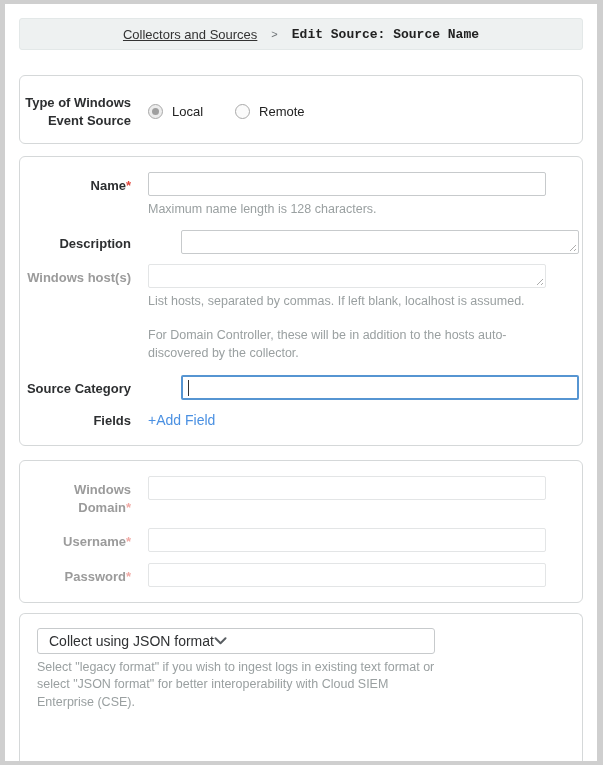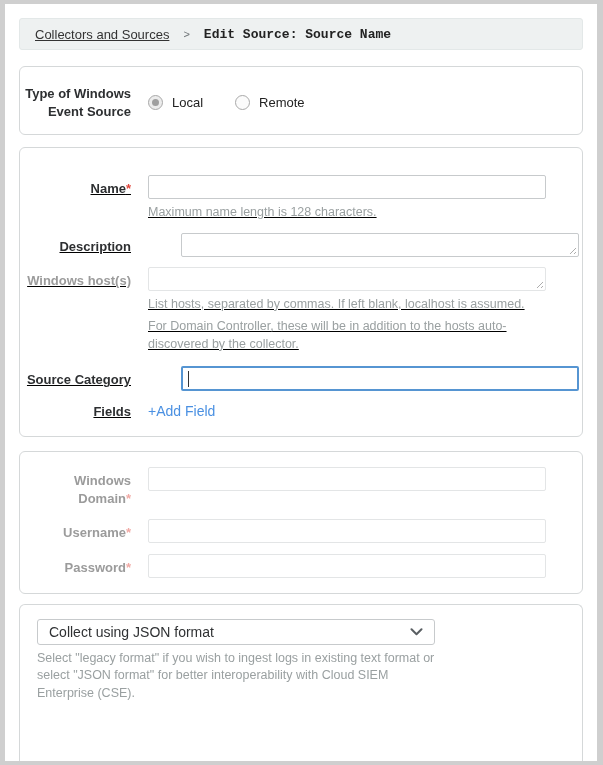--- a/index.html
+++ b/index.html
@@ -11,21 +11,21 @@
     border:5px solid #cfcfcf; border-top-width:4px; border-bottom-width:4px; border-right-width:6px;
     background:#fff; overflow:hidden;
     padding:14px 14px 0 14px;
     display:flex; flex-direction:column;
   }
 
   
   .breadcrumb {
     height:32px; flex-shrink:0;
     background:#eef1f1; border:1px solid #e3e8e8; border-radius:3px;
-    display:flex; align-items:center; padding:0 15px; margin-bottom:16px;
+    display:flex; align-items:center; padding:0 15px; margin-bottom:25px;justify-content:center;
   }
   .crumb-link { font-size:13px; color:#333; text-decoration:underline; cursor:pointer; }
   .crumb-sep { font-size:11px; color:#6f7477; margin:0 14px; }
   .crumb-current { font-size:13px; font-weight:bold; color:#222;font-family:Liberation Mono, monospace; }
 
   
   .card {
     border:1px solid #d5d8d9; border-radius:6px; background:#fff;
     padding:13px 0; flex-shrink:0;
   }
@@ -74,37 +74,37 @@
   }
   .radio-label { font-size:13px; color:#222; }
 
   
   .add-link { font-size:14px; color:#4a90e2; cursor:pointer; display:inline-block; padding-top:2px; }
   .fields-lbl { padding-top:2px; }
 
   
   .select {
     width:398px; height:26px; border:1px solid #c7cacc; border-radius:3px;
-    display:flex; align-items:center; justify-content:space-between;
+    display:flex; align-items:center; justify-content:flex-start;
     padding:0 11px; cursor:pointer; background:#fff;
   }
   .select-value { font-size:14px; color:#2f3133; }
 
   
   .cb-list { padding-top:3px; }
 
   
   .mb11 { margin-bottom:11px; }
   .mb10 { margin-bottom:10px;gap:33px; }
   .mb13 { margin-bottom:13px; }
   .gap-card-sm { margin-bottom:12px; }
   .gap-card-md { margin-bottom:14px; }
   .gap-card-lg { margin-bottom:10px; }
   .ht1 { margin-top:5px; }
-  .ht2 { margin-top:5px; }
+  .ht2 { margin-top:17px; }
   .types-gap { margin-top:14px; }
 </style>
 </head>
 <body>
 
 <div class="page">
 
   <div class="breadcrumb">
     <span class="crumb-link">Collectors and Sources</span>
     <span class="crumb-sep">&gt;</span>
@@ -120,21 +120,21 @@
           <span class="radio-label">Local</span>
         </div>
         <div class="radio-opt">
           <span class="radio"></span>
           <span class="radio-label">Remote</span>
         </div>
       </div>
     </div>
   </div>
 
-  <div class="card gap-card-md" style="padding-top:27px; padding-bottom:14px;text-decoration:underline;">
+  <div class="card gap-card-md" style="padding-top:15px; padding-bottom:14px;">
 
     <div class="row mb11">
       <div class="lbl"><span>Name</span><span class="req">*</span></div>
       <div class="ctrl">
         <div class="tinput"></div>
         <div class="helper ht1">Maximum name length is 128 characters.</div>
       </div>
     </div>
 
     <div class="row mb10">

